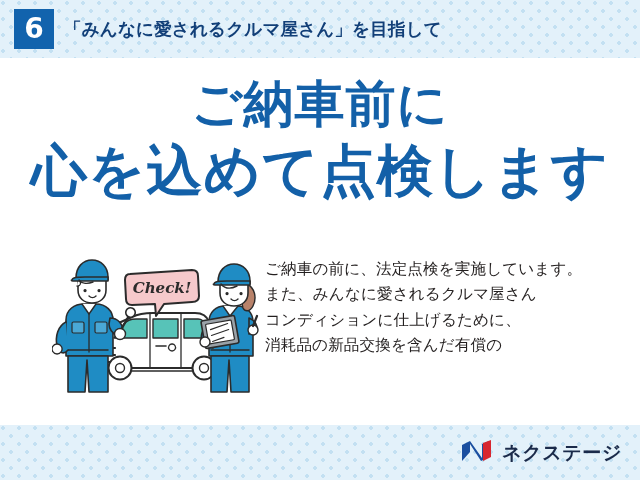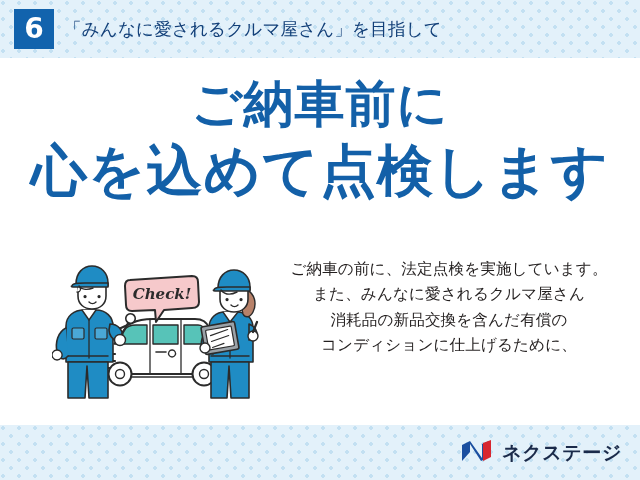--- a/index.html
+++ b/index.html
@@ -57,21 +57,21 @@
     font-family: "DejaVu Sans", sans-serif;
   }
   .header-title {
     position: absolute;
     left: 64px; top: 0;
     height: 58px;
     display: flex;
     align-items: center;
     color: #123f78;
     font-size: 17.5px;
-    font-weight: 400;
+    font-weight: 700;
     letter-spacing: 0.2px;
     white-space: nowrap;
   }
 
   
   .body-area {
     position: absolute;
     left: 0; top: 58px;
     width: 640px; height: 367px;
     background: #ffffff;
@@ -94,33 +94,33 @@
   
   .copy {
     position: absolute;
     left: 265px; top: 198px;
     width: 368px;
     color: #231f1f;
     font-size: 15.6px;
     line-height: 1.62;
     letter-spacing: 0.1px;
   }
-  .copy .line { display: block; white-space: nowrap; text-align: center; }
+  .copy .line { display: block; white-space: nowrap; }
   .copy .note {
     display: block;
     white-space: nowrap;
     font-size: 13.4px;
     margin-top: 4px;
     letter-spacing: 0px;
   }
 
   
   .illus {
     position: absolute;
-    left: 52px; top: 204px;
+    left: 52px; top: 198px;
     width: 215px; height: 148px;
   }
   .illus svg { display: block; }
 
   
   .footer {
     position: absolute;
     left: 0; top: 425px;
     width: 640px; height: 55px;
   }
@@ -271,22 +271,22 @@
             <text x="110" y="37" text-anchor="middle" font-family="DejaVu Serif, serif" font-size="15" font-style="italic" font-weight="700" fill="#2b2b2b" stroke="none">Check!</text>
           </g>
 
         </g>
       </svg>
     </div>
 
     <div class="copy">
       <span class="line">ご納車の前に、法定点検を実施しています。</span>
       <span class="line">また、みんなに愛されるクルマ屋さん</span>
+      <span class="line">コンディションに仕上げるために、</span>
       <span class="line">消耗品の新品交換を含んだ有償の</span>
-      <span class="line">コンディションに仕上げるために、</span>
     </div>
 
   </div>
 
   <div class="footer dotband">
     <div class="brand">
       <span class="brand-mark">
         <svg width="34" height="24" viewBox="0 0 34 24" xmlns="http://www.w3.org/2000/svg">
           <path d="M1 22 L1 6 L9 2 L9 13 Z" fill="#1b4fa0"></path>
           <path d="M9 2 L21 19 L21 5 L28 2 L28 18 L20 22 L9 5 Z" fill="#1b4fa0"></path>

